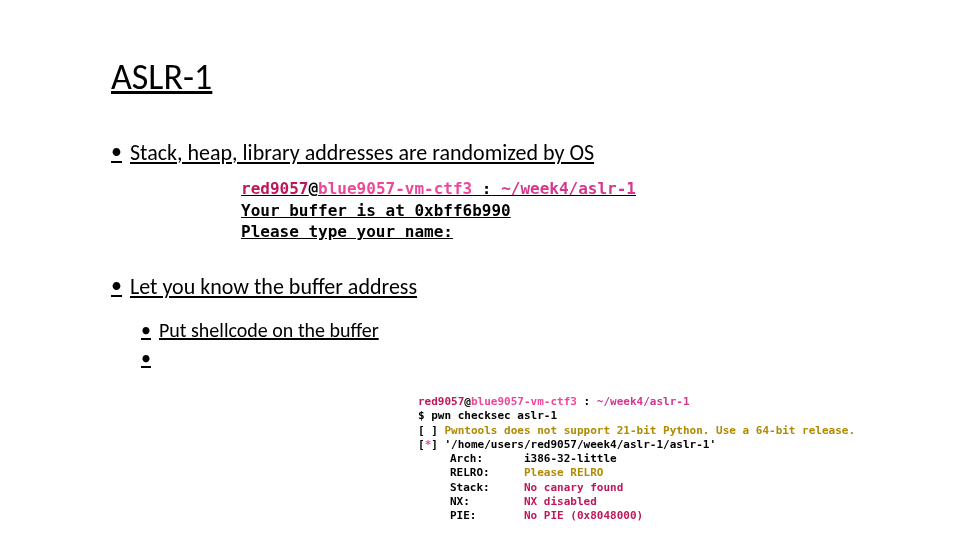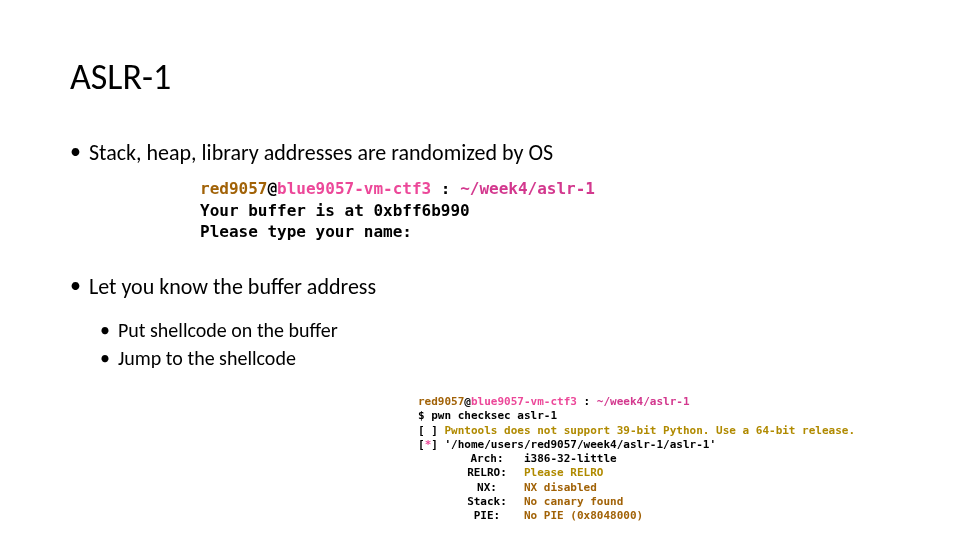--- a/index.html
+++ b/index.html
@@ -5,21 +5,22 @@
   * { margin: 0; padding: 0; box-sizing: border-box; }
   body {
     width: 960px;
     height: 540px;
     background: #fff;
     font-family: Calibri, "Segoe UI", Arial, sans-serif;
     position: relative;
     overflow: hidden;
   }
   .slide {
-    padding: 55px 70px 0 70px;
+    padding: 55px 70px 0 111px;
+    text-decoration: underline;
   }
   .title {
     font-size: 36px;
     color: #000;
     font-weight: 400;
     margin-bottom: 40px;
   }
   .bullet {
     font-size: 22px;
     color: #000;
@@ -56,27 +57,27 @@
     top: 395px;
     line-height: 1.3;
     white-space: nowrap;
   }
   .row2 {
     display: flex;
     align-items: flex-start;
   }
   .sub-group { margin-top: 6px; }
   
-  .c-red   { color: #a16207; }
+  .c-red   { color: #be185d; }
   .c-blue  { color: #ec4899; }
   .c-mag   { color: #d3388e; }
   .c-yell  { color: #b08a00; }
   .c-black { color: #000; }
   .kv { display: flex; }
-  .kv .k { width: 74px; display:inline-block;text-align:center; }
+  .kv .k { width: 74px; display:inline-block; }
 </style>
 </head>
 <body>
 
 <div class="slide">
   <h1 class="title">ASLR-1</h1>
 
   <div class="bullet">
     <span class="dot">•</span>
     <span>Stack, heap, library addresses are randomized by OS</span>
@@ -98,57 +99,56 @@
   </div>
 
   <div class="row2">
     <div class="sub-group">
       <div class="sub-bullet">
         <span class="dot">•</span>
         <span>Put shellcode on the buffer</span>
       </div>
       <div class="sub-bullet">
         <span class="dot">•</span>
-        <span>Jump to the shellcode</span>
       </div>
     </div>
   </div>
 </div>
 
 <div class="term2">
   <div>
     <span class="c-red">red9057</span><span class="c-black">@</span><span class="c-blue">blue9057-vm-ctf3</span>
     <span class="c-black">:</span>
     <span class="c-mag">~/week4/aslr-1</span>
   </div>
   <div>
     <span class="c-black">$</span>
     <span class="c-black">pwn checksec aslr-1</span>
   </div>
   <div>
     <span class="c-black">[ ]</span>
-    <span class="c-yell">Pwntools does not support 39-bit Python.  Use a 64-bit release.</span>
+    <span class="c-yell">Pwntools does not support 21-bit Python.  Use a 64-bit release.</span>
   </div>
   <div>
     <span class="c-black">[</span><span class="c-blue">*</span><span class="c-black">]</span>
     <span class="c-black">'/home/users/red9057/week4/aslr-1/aslr-1'</span>
   </div>
   <div class="kv" style="padding-left:32px">
     <span class="k c-black">Arch:</span>
     <span class="c-black">i386-32-little</span>
   </div>
   <div class="kv" style="padding-left:32px">
     <span class="k c-black">RELRO:</span>
     <span class="c-yell">Please RELRO</span>
   </div>
   <div class="kv" style="padding-left:32px">
+    <span class="k c-black">Stack:</span>
+    <span class="c-red">No canary found</span>
+  </div>
+  <div class="kv" style="padding-left:32px">
     <span class="k c-black">NX:</span>
     <span class="c-red">NX disabled</span>
-  </div>
-  <div class="kv" style="padding-left:32px">
-    <span class="k c-black">Stack:</span>
-    <span class="c-red">No canary found</span>
   </div>
   <div class="kv" style="padding-left:32px">
     <span class="k c-black">PIE:</span>
     <span class="c-red">No PIE (0x8048000)</span>
   </div>
 </div>
 
 </body></html>

